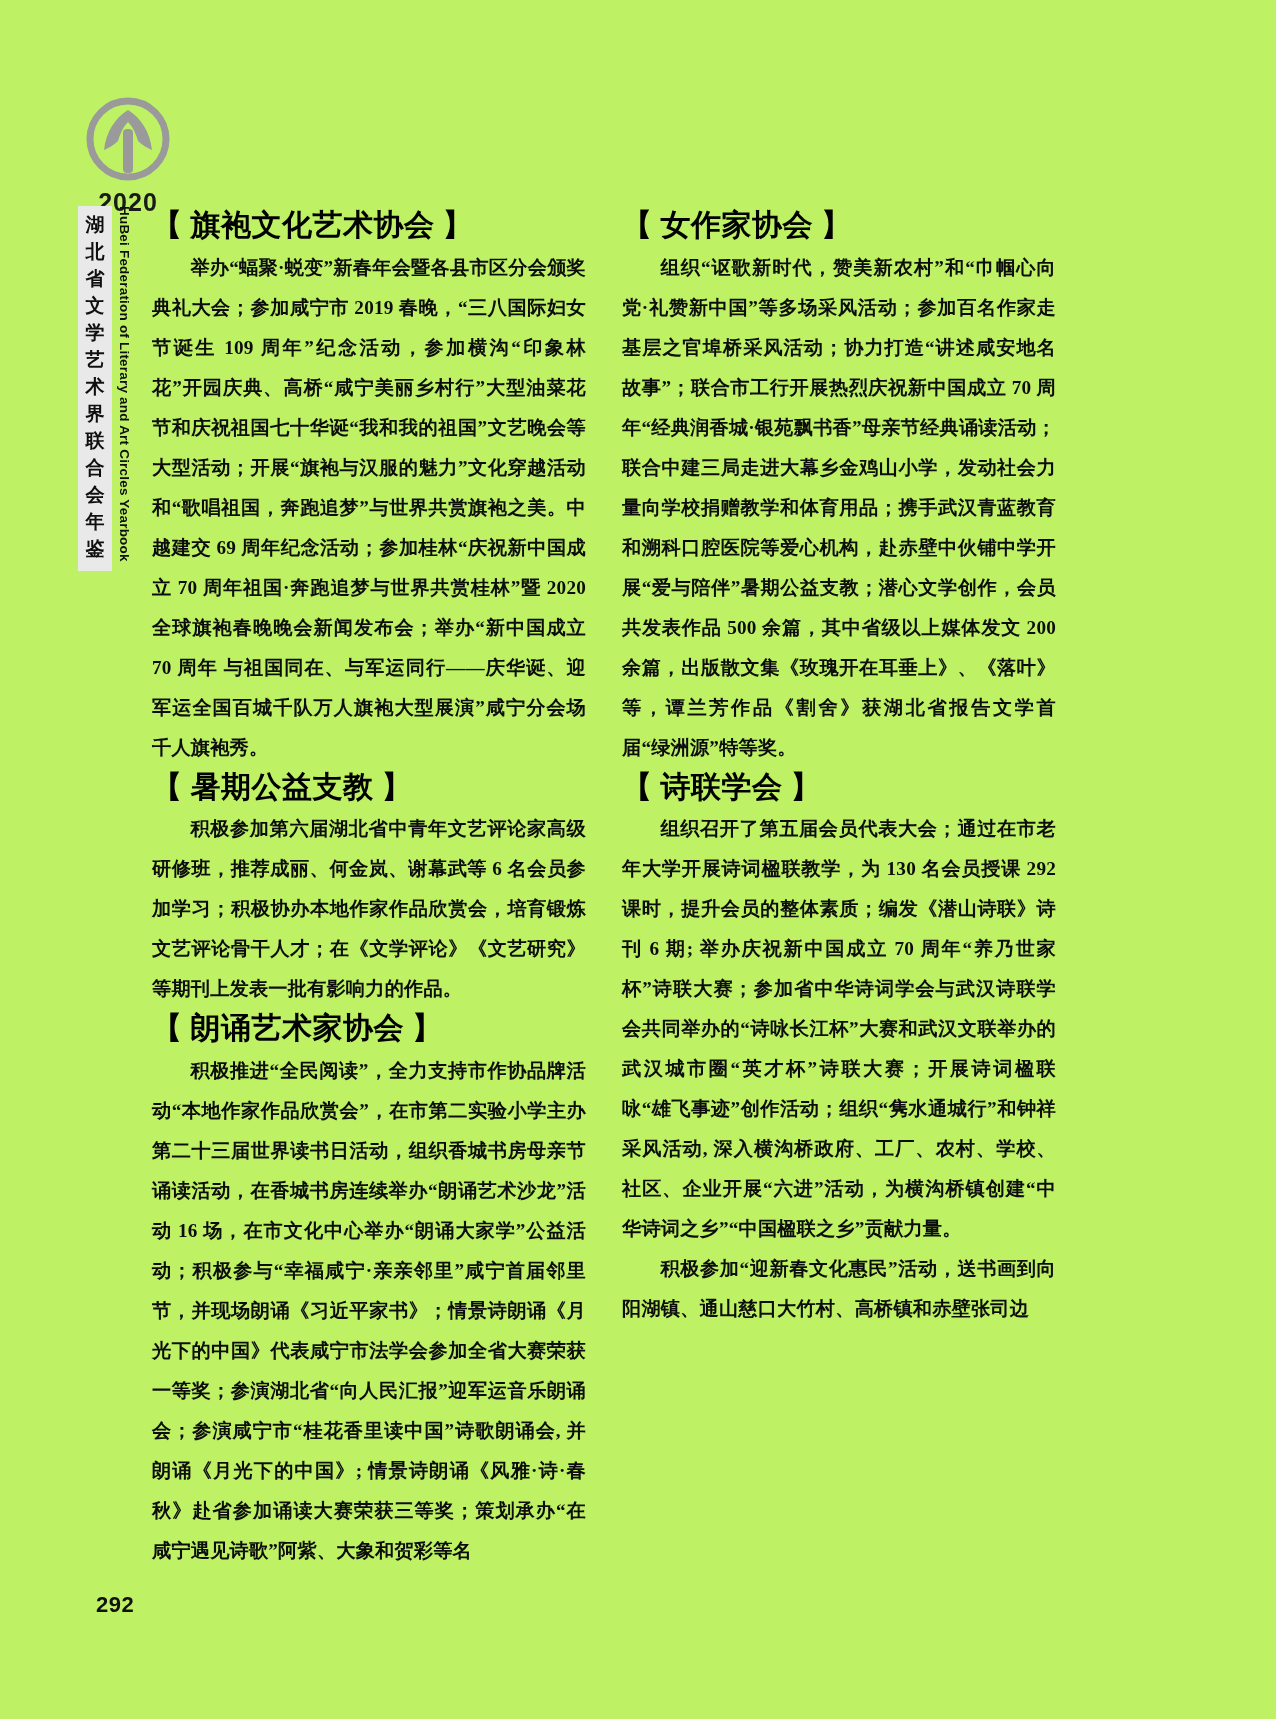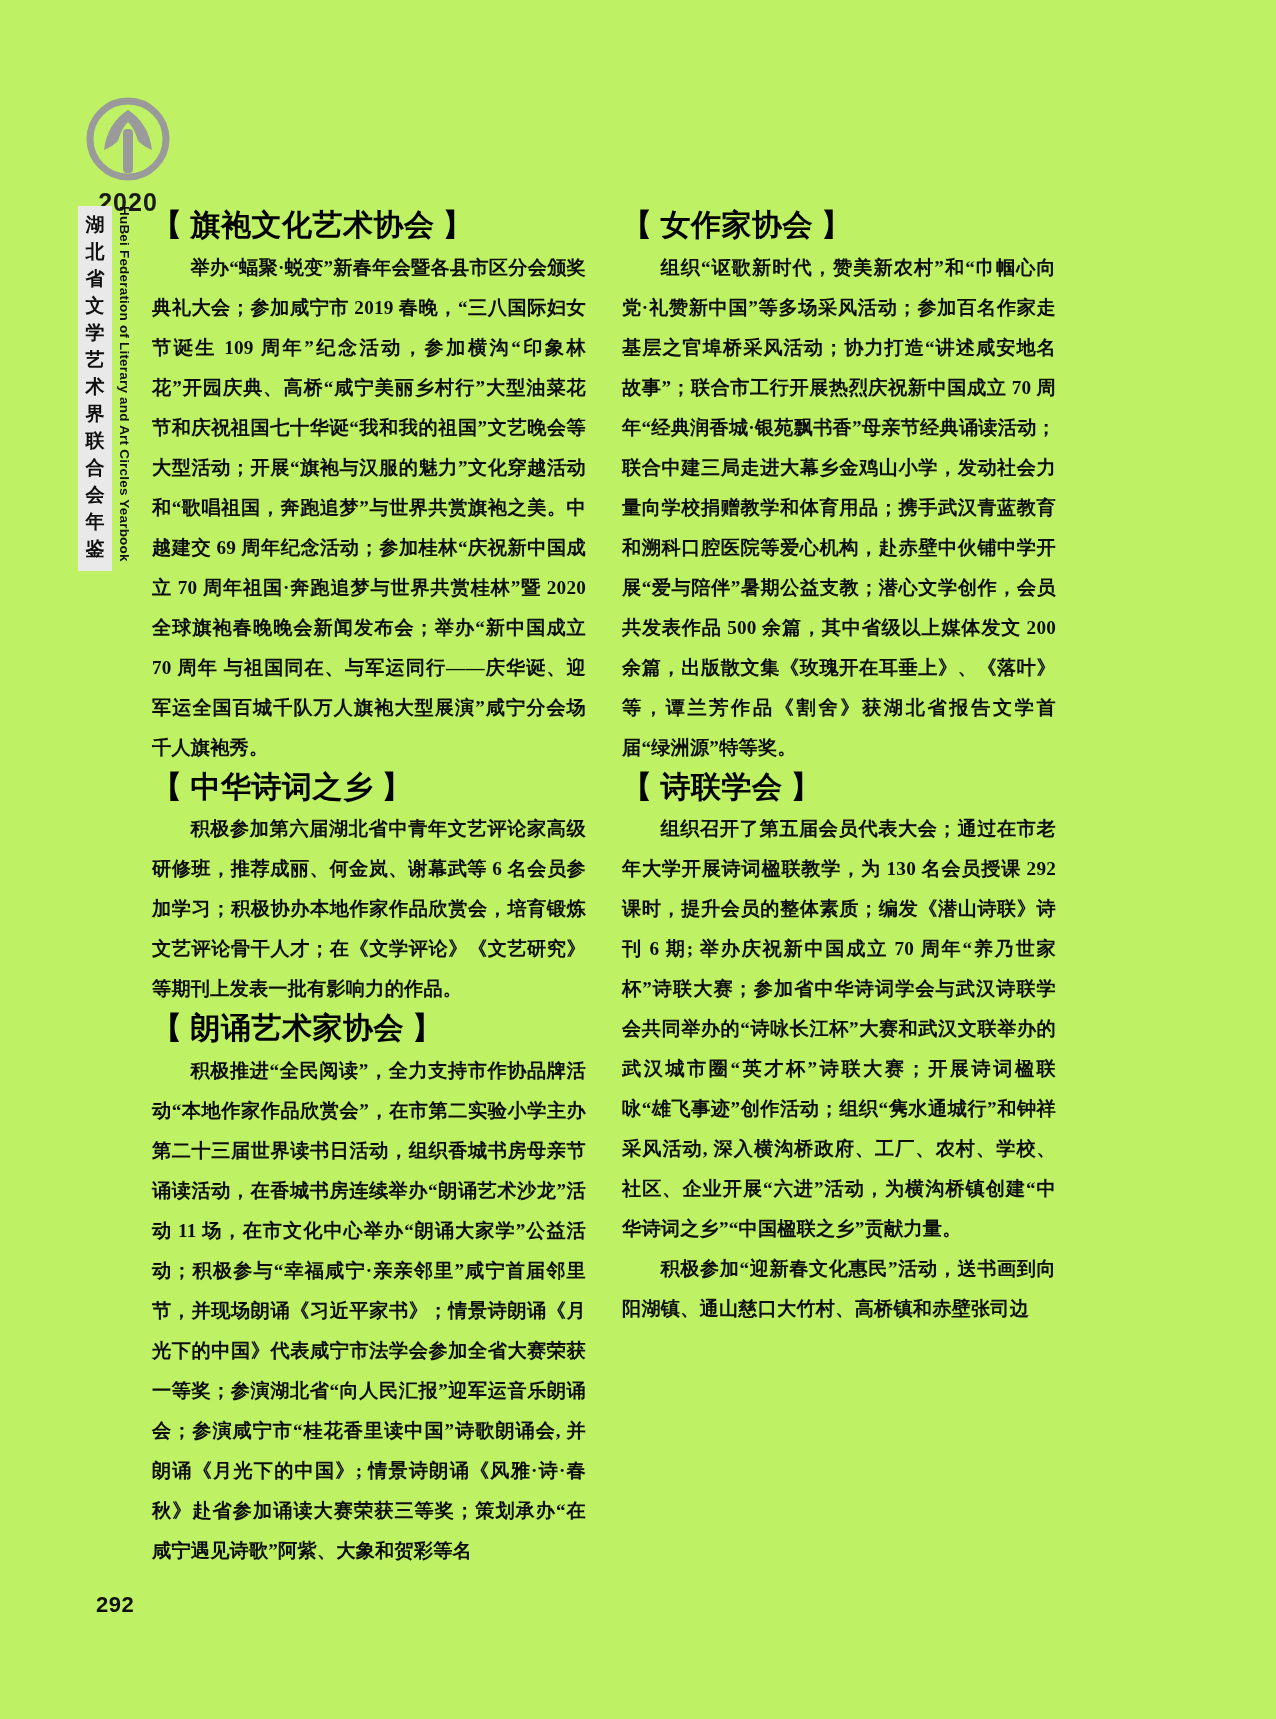--- a/index.html
+++ b/index.html
@@ -163,25 +163,25 @@
       <span>鉴</span>
     </div>
     <div class="sidebar-en">HuBei Federation of Literary and Art Circles Yearbook</div>
   </div>
 
   <div class="col col-left">
 
     <h2 class="sec-head">【 旗袍文化艺术协会 】</h2>
     <p class="body">举办“蝠聚·蜕变”新春年会暨各县市区分会颁奖典礼大会；参加咸宁市 2019 春晚，“三八国际妇女节诞生 109 周年”纪念活动，参加横沟“印象林花”开园庆典、高桥“咸宁美丽乡村行”大型油菜花节和庆祝祖国七十华诞“我和我的祖国”文艺晚会等大型活动；开展“旗袍与汉服的魅力”文化穿越活动和“歌唱祖国，奔跑追梦”与世界共赏旗袍之美。中越建交 69 周年纪念活动；参加桂林“庆祝新中国成立 70 周年祖国·奔跑追梦与世界共赏桂林”暨 2020 全球旗袍春晚晚会新闻发布会；举办“新中国成立 70 周年 与祖国同在、与军运同行——庆华诞、迎军运全国百城千队万人旗袍大型展演”咸宁分会场千人旗袍秀。</p>
 
-    <h2 class="sec-head spaced">【 中华诗词之乡 】</h2>
+    <h2 class="sec-head spaced">【 暑期公益支教 】</h2>
     <p class="body">积极参加第六届湖北省中青年文艺评论家高级研修班，推荐成丽、何金岚、谢幕武等 6 名会员参加学习；积极协办本地作家作品欣赏会，培育锻炼文艺评论骨干人才；在《文学评论》《文艺研究》等期刊上发表一批有影响力的作品。</p>
 
     <h2 class="sec-head spaced">【 朗诵艺术家协会 】</h2>
-    <p class="body">积极推进“全民阅读”，全力支持市作协品牌活动“本地作家作品欣赏会”，在市第二实验小学主办第二十三届世界读书日活动，组织香城书房母亲节诵读活动，在香城书房连续举办“朗诵艺术沙龙”活动 11 场，在市文化中心举办“朗诵大家学”公益活动；积极参与“幸福咸宁·亲亲邻里”咸宁首届邻里节，并现场朗诵《习近平家书》；情景诗朗诵《月光下的中国》代表咸宁市法学会参加全省大赛荣获一等奖；参演湖北省“向人民汇报”迎军运音乐朗诵会；参演咸宁市“桂花香里读中国”诗歌朗诵会, 并朗诵《月光下的中国》; 情景诗朗诵《风雅·诗·春秋》赴省参加诵读大赛荣获三等奖；策划承办“在咸宁遇见诗歌”阿紫、大象和贺彩等名</p>
+    <p class="body">积极推进“全民阅读”，全力支持市作协品牌活动“本地作家作品欣赏会”，在市第二实验小学主办第二十三届世界读书日活动，组织香城书房母亲节诵读活动，在香城书房连续举办“朗诵艺术沙龙”活动 16 场，在市文化中心举办“朗诵大家学”公益活动；积极参与“幸福咸宁·亲亲邻里”咸宁首届邻里节，并现场朗诵《习近平家书》；情景诗朗诵《月光下的中国》代表咸宁市法学会参加全省大赛荣获一等奖；参演湖北省“向人民汇报”迎军运音乐朗诵会；参演咸宁市“桂花香里读中国”诗歌朗诵会, 并朗诵《月光下的中国》; 情景诗朗诵《风雅·诗·春秋》赴省参加诵读大赛荣获三等奖；策划承办“在咸宁遇见诗歌”阿紫、大象和贺彩等名</p>
 
   </div>
 
   <div class="col col-right">
 
 
     <h2 class="sec-head spaced">【 女作家协会 】</h2>
     <p class="body">组织“讴歌新时代，赞美新农村”和“巾帼心向党·礼赞新中国”等多场采风活动；参加百名作家走基层之官埠桥采风活动；协力打造“讲述咸安地名故事”；联合市工行开展热烈庆祝新中国成立 70 周年“经典润香城·银苑飘书香”母亲节经典诵读活动；联合中建三局走进大幕乡金鸡山小学，发动社会力量向学校捐赠教学和体育用品；携手武汉青蓝教育和溯科口腔医院等爱心机构，赴赤壁中伙铺中学开展“爱与陪伴”暑期公益支教；潜心文学创作，会员共发表作品 500 余篇，其中省级以上媒体发文 200 余篇，出版散文集《玫瑰开在耳垂上》、《落叶》等，谭兰芳作品《割舍》获湖北省报告文学首届“绿洲源”特等奖。</p>
 
     <h2 class="sec-head spaced">【 诗联学会 】</h2>

